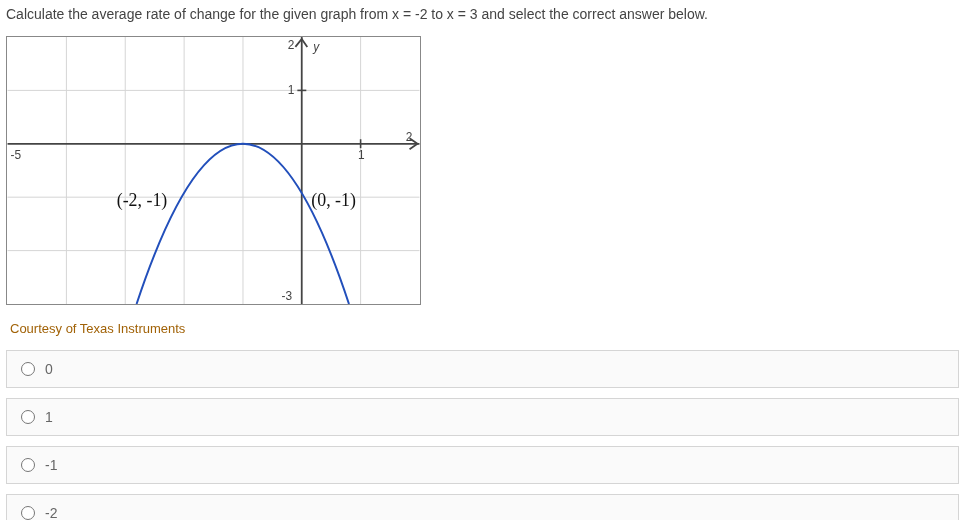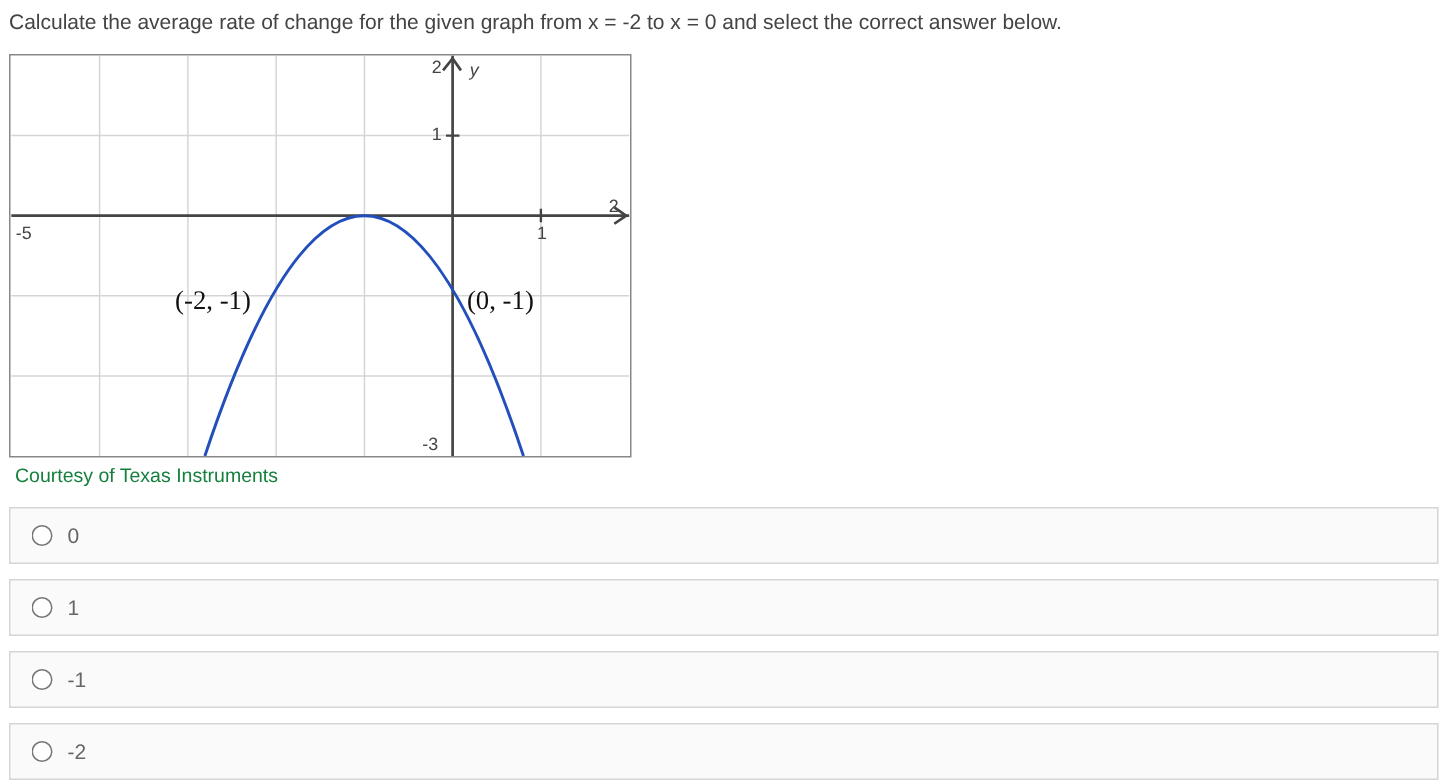--- a/index.html
+++ b/index.html
@@ -20,43 +20,43 @@
   }
   .graph-box {
     width: 415px;
     height: 269px;
     border: 1px solid #888;
     background: #fff;
     position: relative;
   }
   .graph-box svg { width: 100%; height: 100%; display: block; }
   .courtesy {
-    color: #15803d;
+    color: #a16207;
     font-size: 13px;
-    margin: 4px 0 14px 4px;
+    margin: 16px 0 14px 4px;
   }
   .options { display: flex; flex-direction: column; gap: 10px; }
   .option {
     border: 1px solid #d5d5d5;
     background: #fafafa;
     padding: 10px 14px;
     display: flex;
     align-items: center;
     color: #666;
     font-size: 14px;
     cursor: pointer;
   }
   .option input[type="radio"] {
     width: 14px; height: 14px; margin-right: 10px; cursor: pointer;
   }
 </style>
 </head>
 <body>
 
-<div class="question">Calculate the average rate of change for the given graph from x = -2 to x = 0 and select the correct answer below.</div>
+<div class="question">Calculate the average rate of change for the given graph from x = -2 to x = 3 and select the correct answer below.</div>
 
 <div class="graph-box">
   <svg viewBox="0 0 415 269">
 
     <line x1="59.3" y1="0" x2="59.3" y2="269" stroke="#d5d5d5" stroke-width="1"></line>
     <line x1="118.6" y1="0" x2="118.6" y2="269" stroke="#d5d5d5" stroke-width="1"></line>
     <line x1="177.9" y1="0" x2="177.9" y2="269" stroke="#d5d5d5" stroke-width="1"></line>
     <line x1="237.2" y1="0" x2="237.2" y2="269" stroke="#d5d5d5" stroke-width="1"></line>
     <line x1="355.7" y1="0" x2="355.7" y2="269" stroke="#d5d5d5" stroke-width="1"></line>
 

